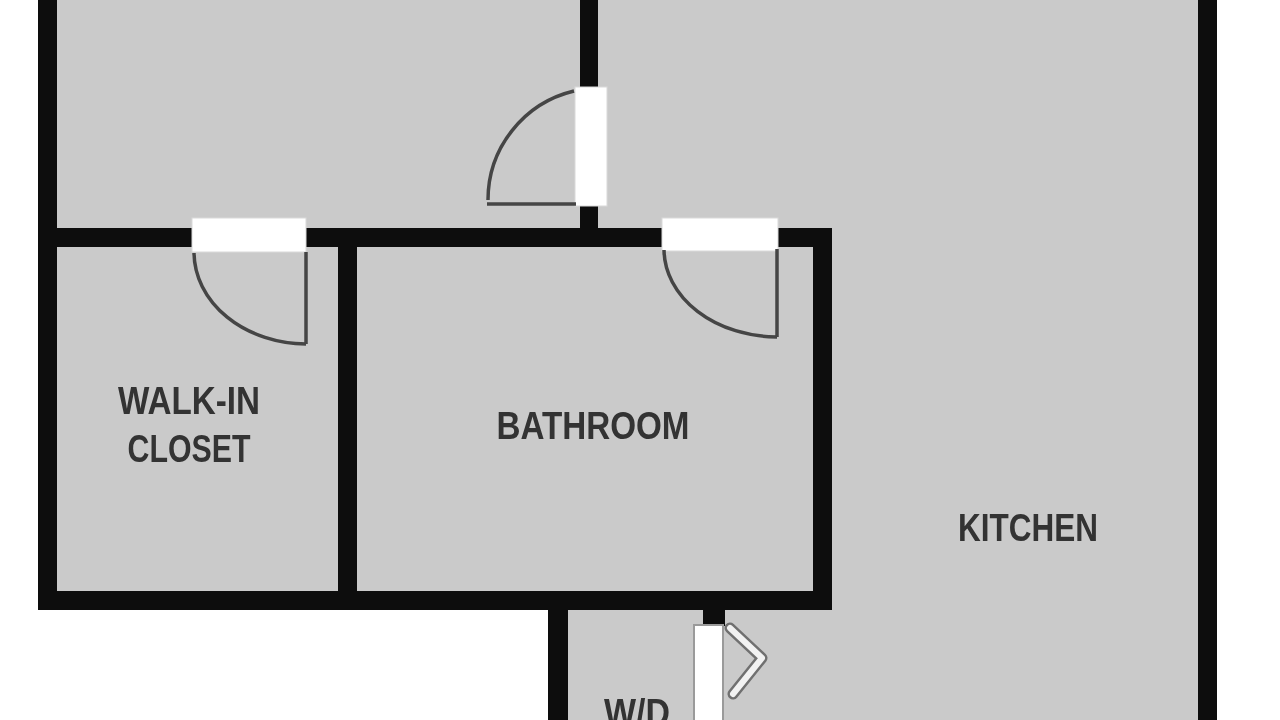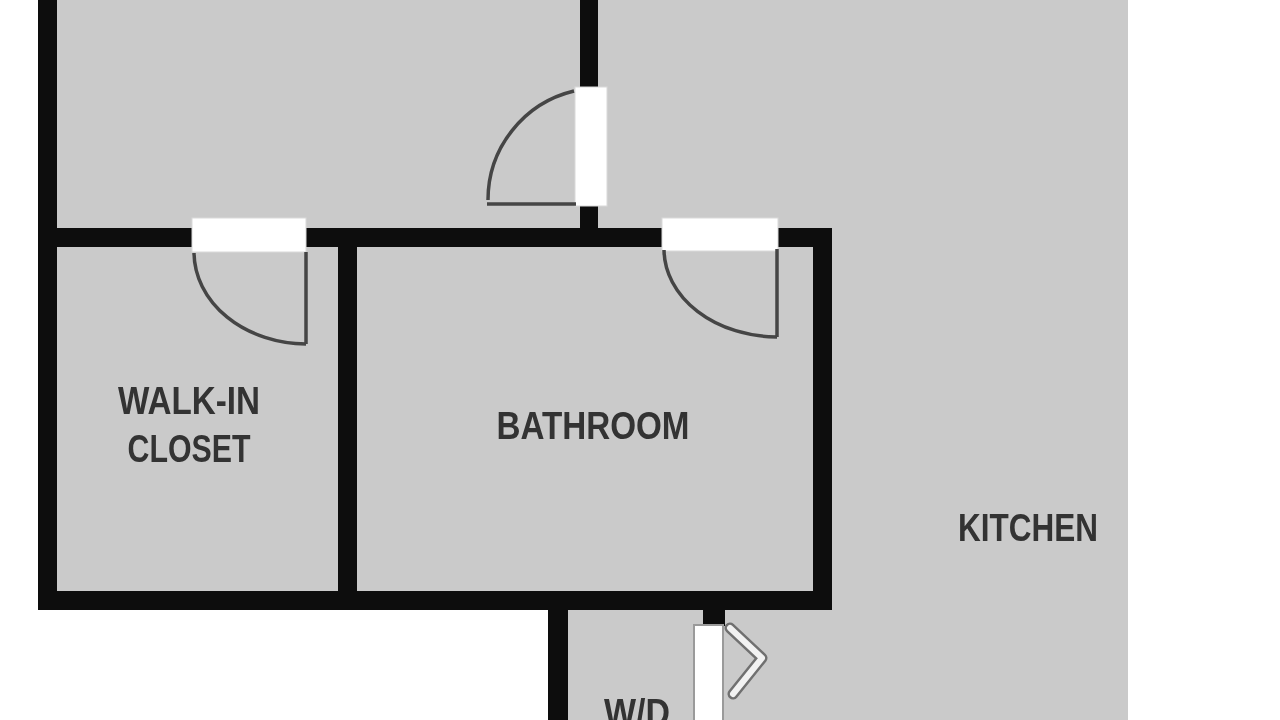--- a/index.html
+++ b/index.html
@@ -2,21 +2,21 @@
 <html style="--background: #ffffff; --floor: #cacaca; --wall: #0d0d0d; --door: #ffffff; --door_outline: #9a9a9a; --arc: #454545; --label: #333333; --chevron: #f2f2f2; --chevron_outline: #707070;"><head>
 <meta charset="utf-8">
 <style>
   html, body {
     margin: 0;
     padding: 0;
     background: #ffffff;
   }
   .stage {
     position: relative;
-    width: 1128px;
+    width: 1280px;
     height: 720px;
     overflow: hidden;
     background: var(--background, #ffffff);
   }
   svg.plan {
     display: block;
     filter: blur(0.6px);
   }
   .bg     { fill: var(--background, #ffffff); }
   .floor  { fill: var(--floor, #cacaca); }

